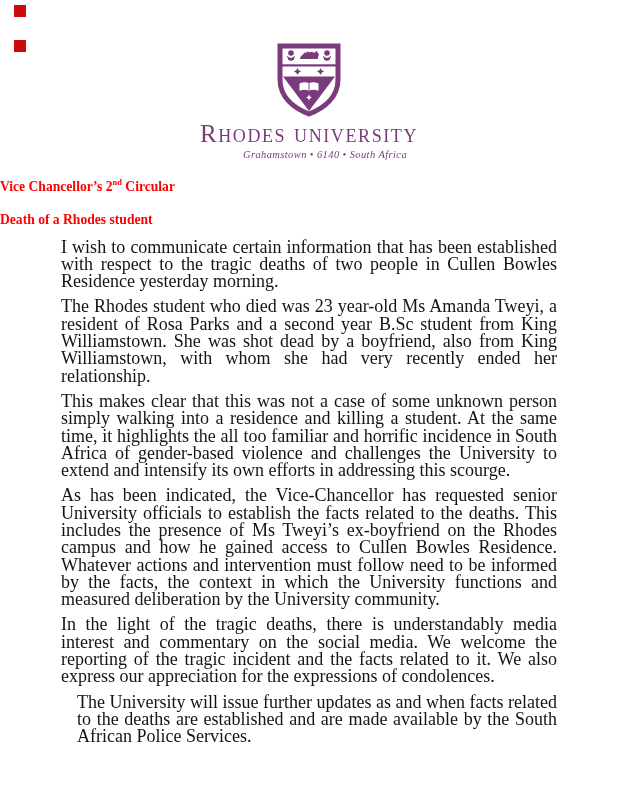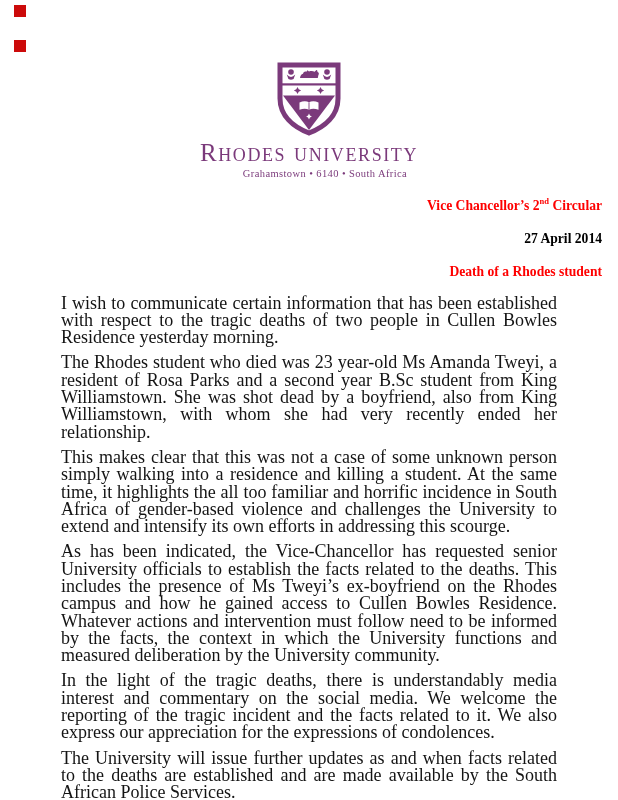--- a/index.html
+++ b/index.html
@@ -23,66 +23,67 @@
   }
   
   .marker {
     position: absolute; left: 14px;
     width: 12px; height: 12px;
     background: var(--marker, #cc0a0a);
   }
   .marker-1 { top: 5px; }
   .marker-2 { top: 40px; }
 
-  .letterhead { padding-top: 61px; text-align: center; }
+  .letterhead { padding-top: 42px; text-align: center; }
   .crest { display: block; margin: 0 auto; width: 66px; height: 75px; }
   .cp { fill: var(--purple, #7b3a7b); }
   .cw { fill: #ffffff; }
   .shield-outline { fill: #ffffff; stroke: var(--purple, #7b3a7b); stroke-width: 5; }
 
   .wordmark {
     margin-top: 4px;
     color: var(--purple, #7b3a7b);
     font-size: 25px;
     font-variant: small-caps;
     text-transform: lowercase;
     letter-spacing: 1.6px;
     line-height: 1;
   }
   .wordmark::first-letter { text-transform: uppercase; }
   .tagline {
     margin-top: 3px;
     color: var(--purple, #7b3a7b);
+    font-style: italic;
     font-size: 10.5px;
     letter-spacing: 0.4px;
     line-height: 1.1;
     margin-left: 32px;
   }
 
   .heading {
-    margin: 16px; text-align: right;
+    margin: 0; text-align: left;
     font-size: 13.6px; font-weight: bold; line-height: 14px;
   }
   .heading.red { color: var(--red, #fe0000); }
   .heading.black { color: #000000; }
   .h-circular { margin-top: 19px; }
   .h-date { margin-top: 19px; }
   .h-subject { margin-top: 19px; }
   .h-circular sup { font-size: 8.5px; line-height: 0; }
 
   .letter-body {
     width: 496px;
     margin: 12px auto 0 auto;
     color: var(--ink, #141414);
     font-size: 18px;
     line-height: 17.3px;
     text-align: justify;
   }
   .letter-body p { margin: 0 0 8px 0; }
-  .letter-body p:last-child { margin-bottom: 0; }
+  .letter-body p:last-child { margin-bottom: 0; margin-left: 16px; }
 </style>
 </head>
 <body>
 
 <div class="page">
 
   <div class="marker marker-1"></div>
   <div class="marker marker-2"></div>
 
   <header class="letterhead">
@@ -109,21 +110,20 @@
       <line x1="33" y1="41.3" x2="33" y2="48.8" stroke="#7b3a7b" stroke-width="0.9"></line>
 
       <path class="cw" transform="translate(33,55.5) scale(0.8)" d="M0,-3.6 L1.2,-1.2 L3.6,0 L1.2,1.2 L0,3.6 L-1.2,1.2 L-3.6,0 L-1.2,-1.2 Z"></path>
     </svg>
     <div class="wordmark">Rhodes University</div>
     <div class="tagline">Grahamstown • 6140 • South Africa</div>
   </header>
 
   <h1 class="heading red h-circular"><span>Vice Chancellor’s 2</span><sup>nd</sup><span> Circular</span></h1>
 
-  <h2 class="heading black h-date">27 April 2014</h2>
 
   <h3 class="heading red h-subject">Death of a Rhodes student</h3>
 
   <main class="letter-body">
     <p>I wish to communicate certain information that has been established with respect to the tragic deaths of two people in Cullen Bowles Residence yesterday morning.</p>
     <p>The Rhodes student who died was 23 year-old Ms Amanda Tweyi, a resident of Rosa Parks and a second year B.Sc student from King Williamstown. She was shot dead by a boyfriend, also from King Williamstown, with whom she had very recently ended her relationship.</p>
     <p>This makes clear that this was not a case of some unknown person simply walking into a residence and killing a student. At the same time, it highlights the all too familiar and horrific incidence in South Africa of gender-based violence and challenges the University to extend and intensify its own efforts in addressing this scourge.</p>
     <p>As has been indicated, the Vice-Chancellor has requested senior University officials to establish the facts related to the deaths. This includes the presence of Ms Tweyi’s ex-boyfriend on the Rhodes campus and how he gained access to Cullen Bowles Residence. Whatever actions and intervention must follow need to be informed by the facts, the context in which the University functions and measured deliberation by the University community.</p>
     <p>In the light of the tragic deaths, there is understandably media interest and commentary on the social media. We welcome the reporting of the tragic incident and the facts related to it. We also express our appreciation for the expressions of condolences.</p>
     <p>The University will issue further updates as and when facts related to the deaths are established and are made available by the South African Police Services.</p>

